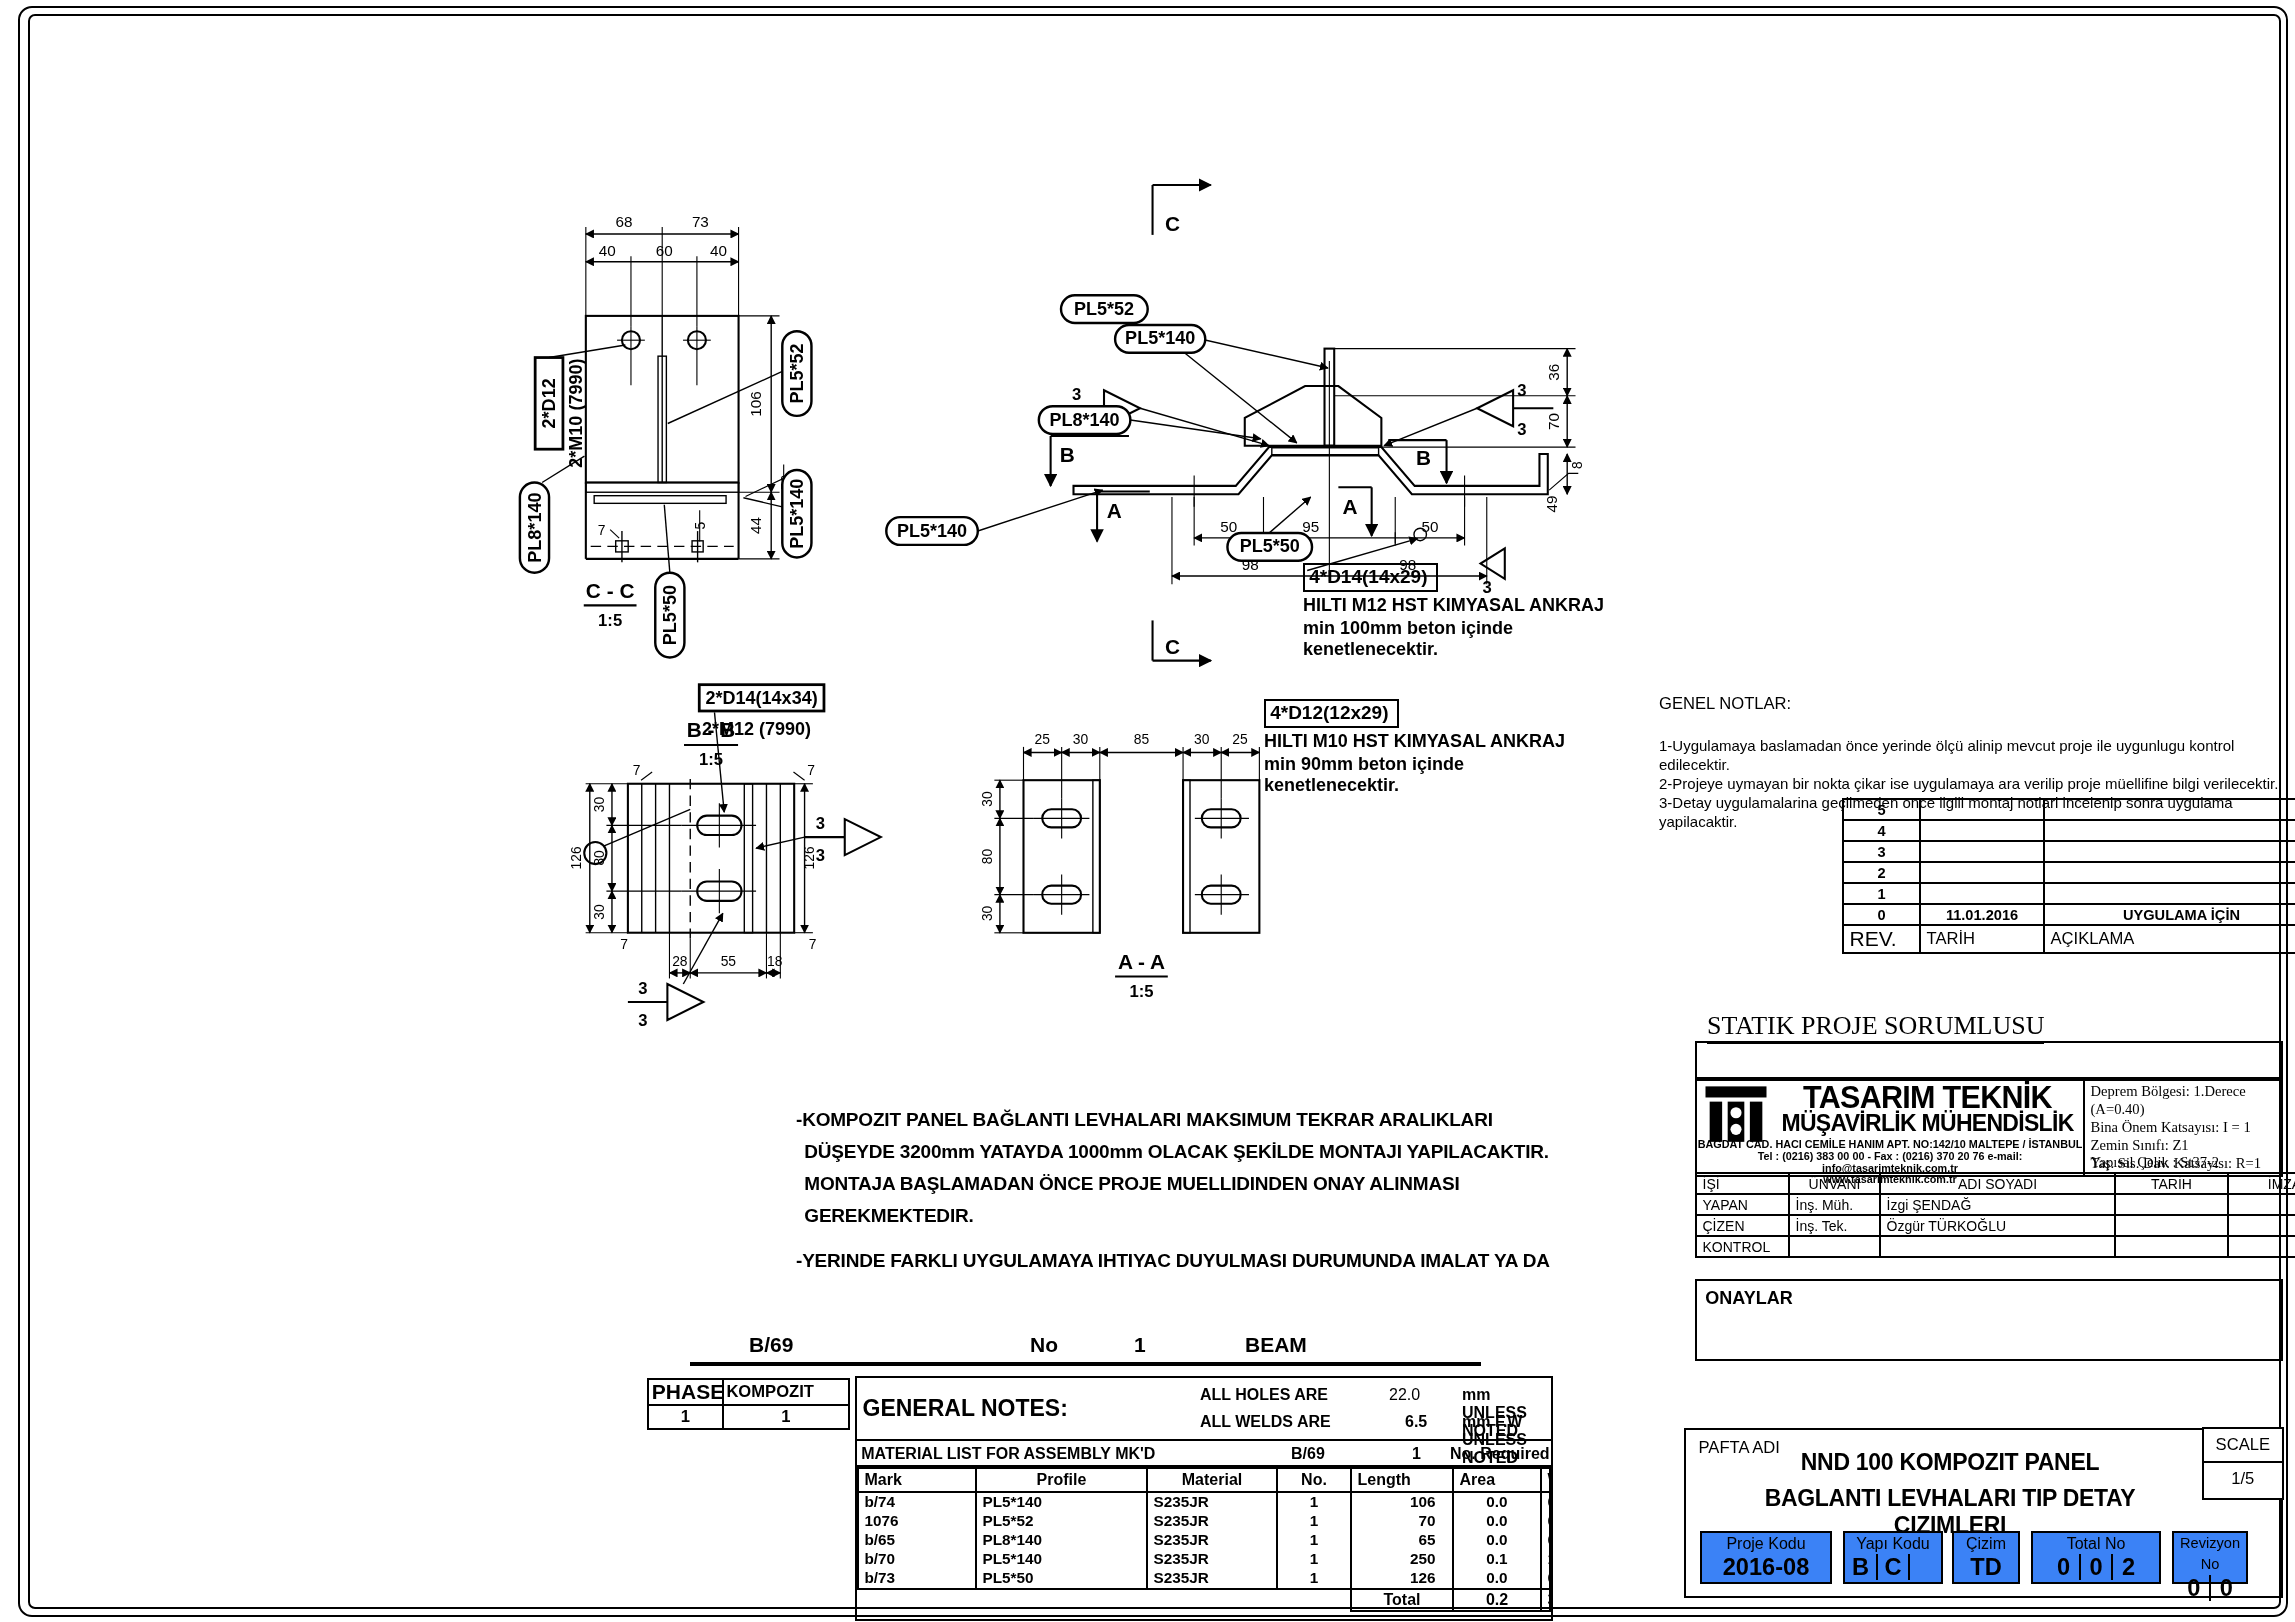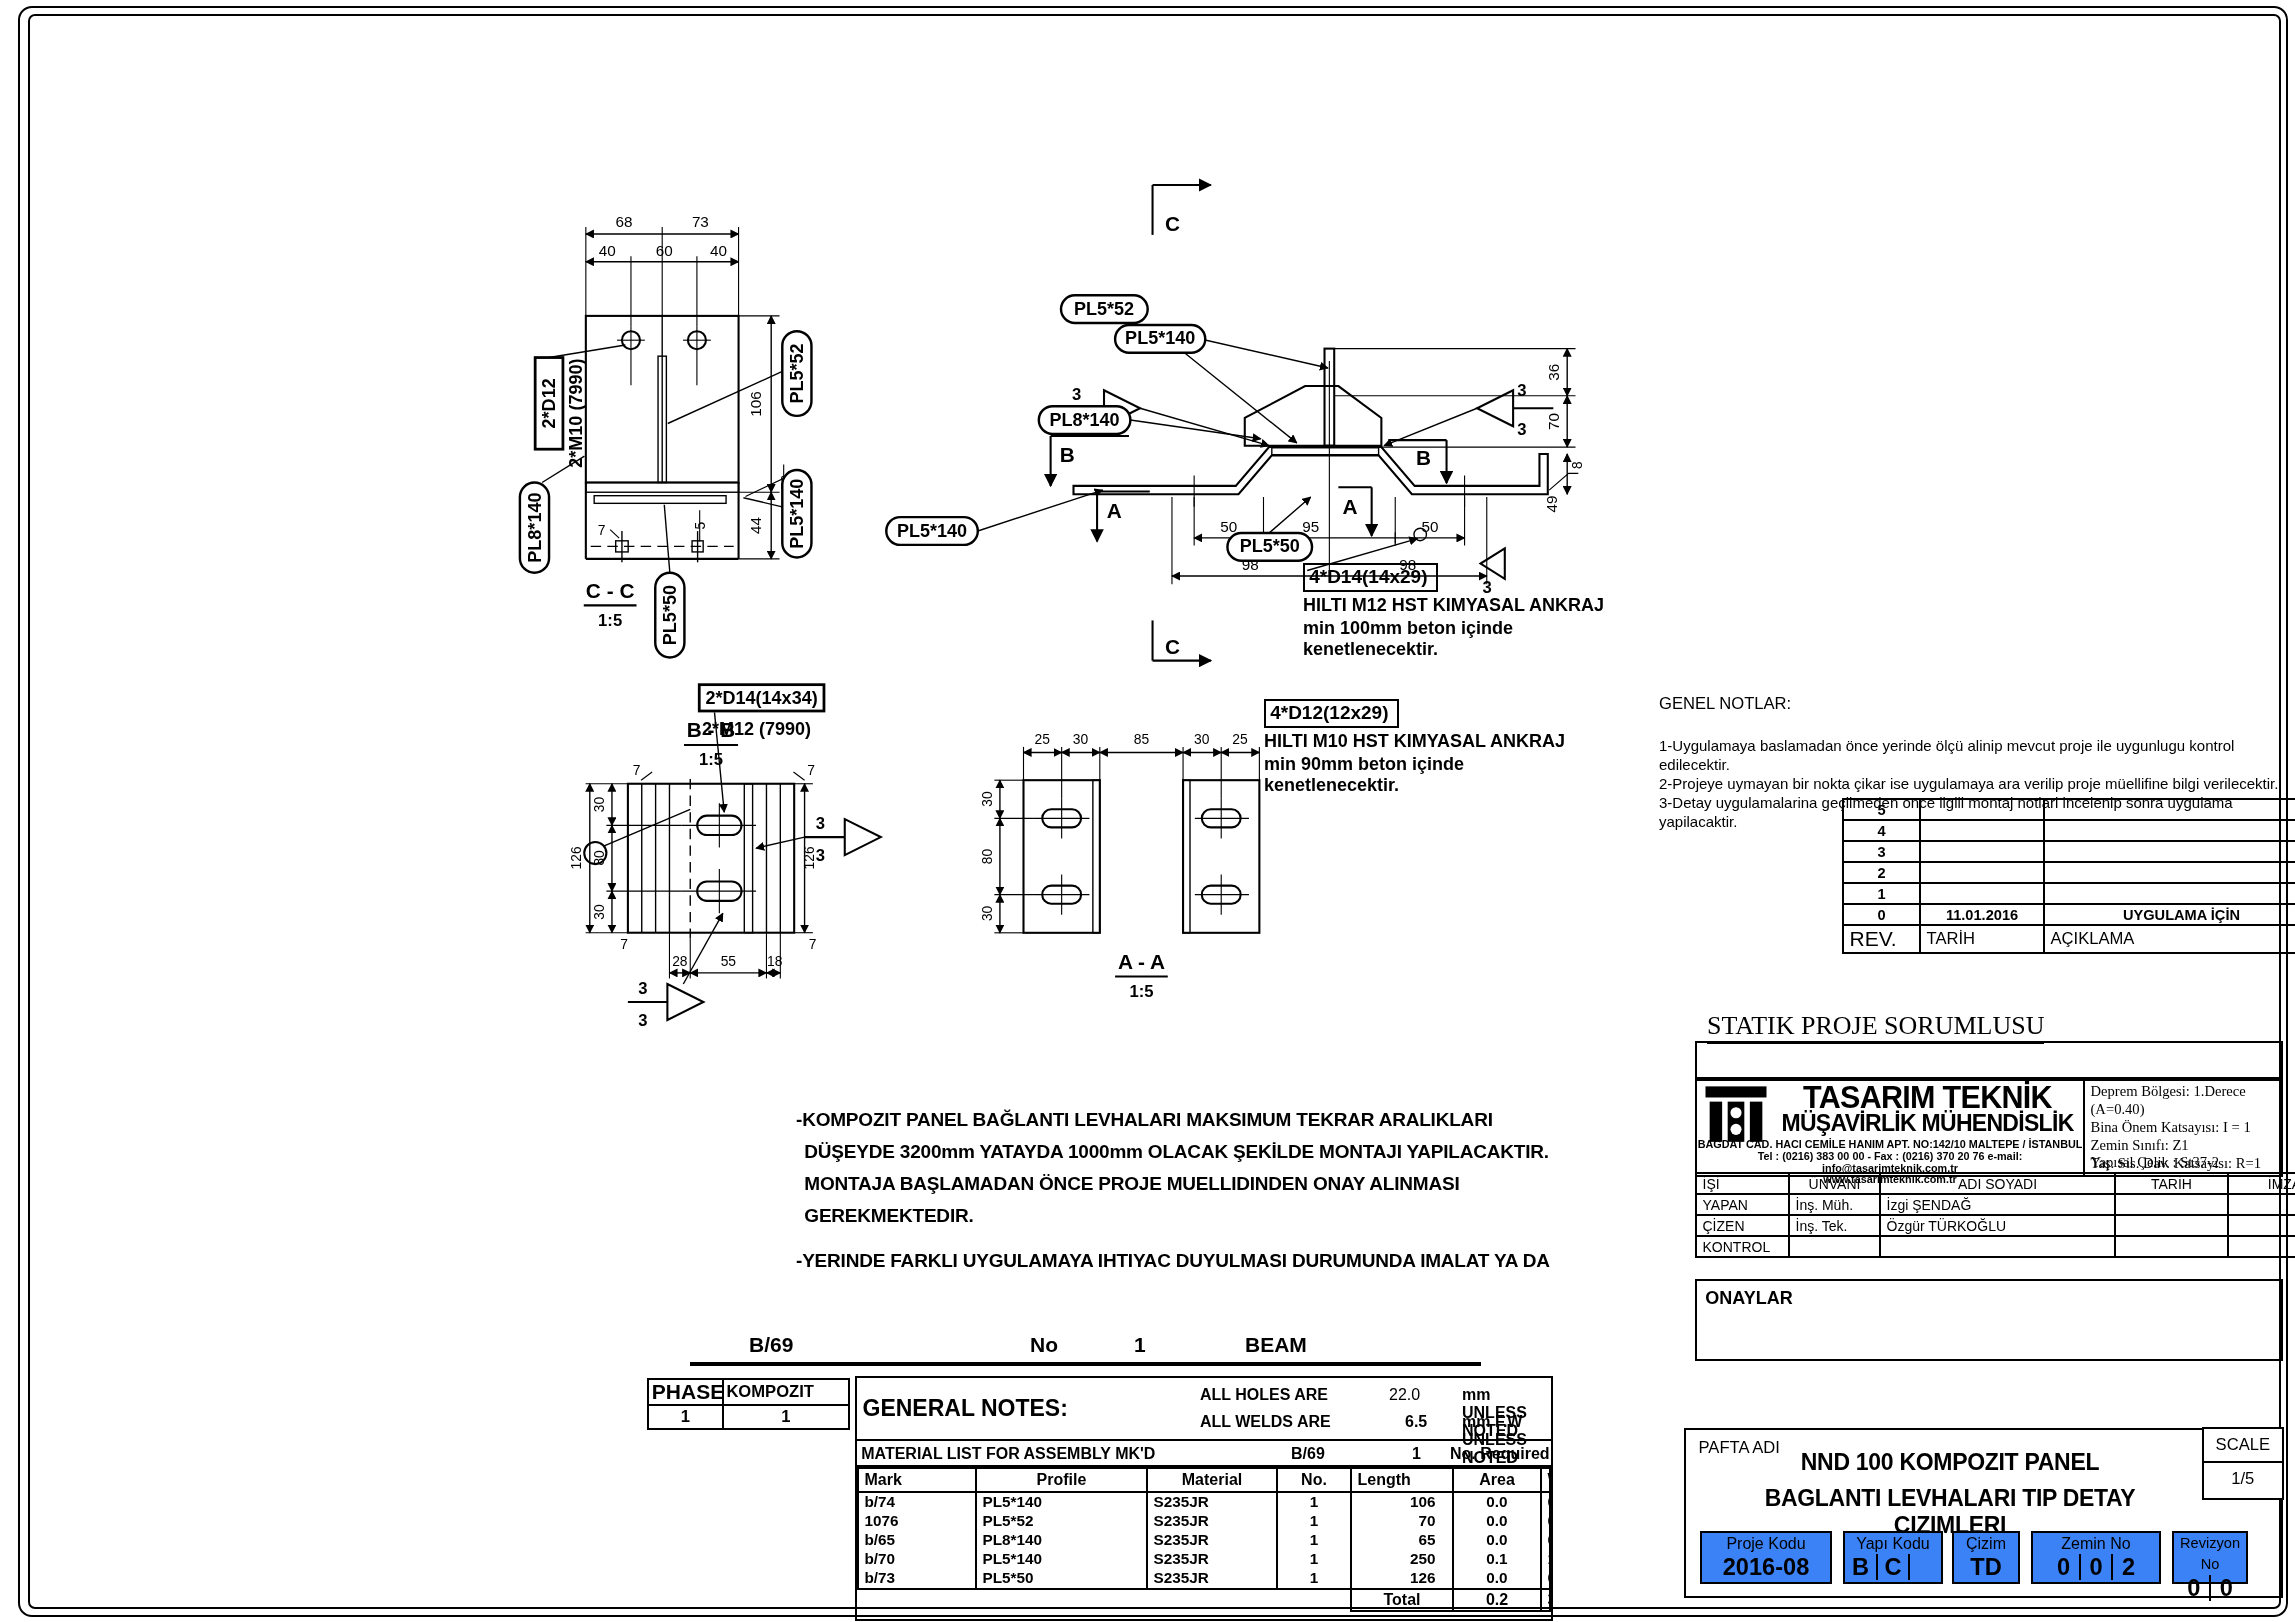--- a/index.html
+++ b/index.html
@@ -526,21 +526,21 @@
       <span>B</span>
         <span>C</span>
         <span></span>
     </div>
   </div>
   <div class="fieldbox" style="left:266px;top:101px;width:64px;height:49px;">
     <div class="flab">Çizim</div>
     <div class="fval">TD</div>
   </div>
   <div class="fieldbox" style="left:345px;top:101px;width:126px;height:49px;">
-    <div class="flab">Zemin No</div>
+    <div class="flab">Total No</div>
     <div class="cellrow">
       <span>0</span>
         <span>0</span>
         <span>2</span>
     </div>
   </div>
   <div class="fieldbox" style="left:486px;top:101px;width:72px;height:49px;">
     <div class="flab" style="font-size:14.6px;">Revizyon No</div>
     <div class="cellrow">
       <span>0</span>
@@ -594,21 +594,21 @@
     <span class="abs" style="left:593px;top:3.5px;font-weight:bold;font-size:16px;">No. Required</span>
   </div>
   <table style="width:100%;border-style:none;">
     <tbody>
         <tr>
       <td style="width:105px;height:22px;font-weight:bold;font-size:16px;">Mark</td>
       <td style="width:158px;font-weight:bold;font-size:16px;text-align:center;">Profile</td>
       <td style="width:117px;font-weight:bold;font-size:16px;text-align:center;">Material</td>
       <td style="width:61px;font-weight:bold;font-size:16px;text-align:center;">No.</td>
       <td style="width:89px;font-weight:bold;font-size:16px;">Length</td>
-      <td style="width:75px;font-weight:bold;font-size:16px;text-align:center;">Area</td>
+      <td style="width:75px;font-weight:bold;font-size:16px;">Area</td>
       <td style="font-weight:bold;font-size:16px;text-align:center;">Weight</td>
     </tr>
     <tr style="font-weight:bold;font-size:15.3px;">
       <td style="height:19px;border-bottom:none;">b/74</td>
       <td style="border-bottom:none;">PL5*140</td>
       <td style="border-bottom:none;">S235JR</td>
       <td style="border-bottom:none;text-align:center;">1</td>
       <td style="border-bottom:none;text-align:right;padding-right:16.6px;">106</td>
       <td style="border-bottom:none;text-align:center;">0.0</td>
       <td style="border-bottom:none;text-align:center;">0.6</td>

